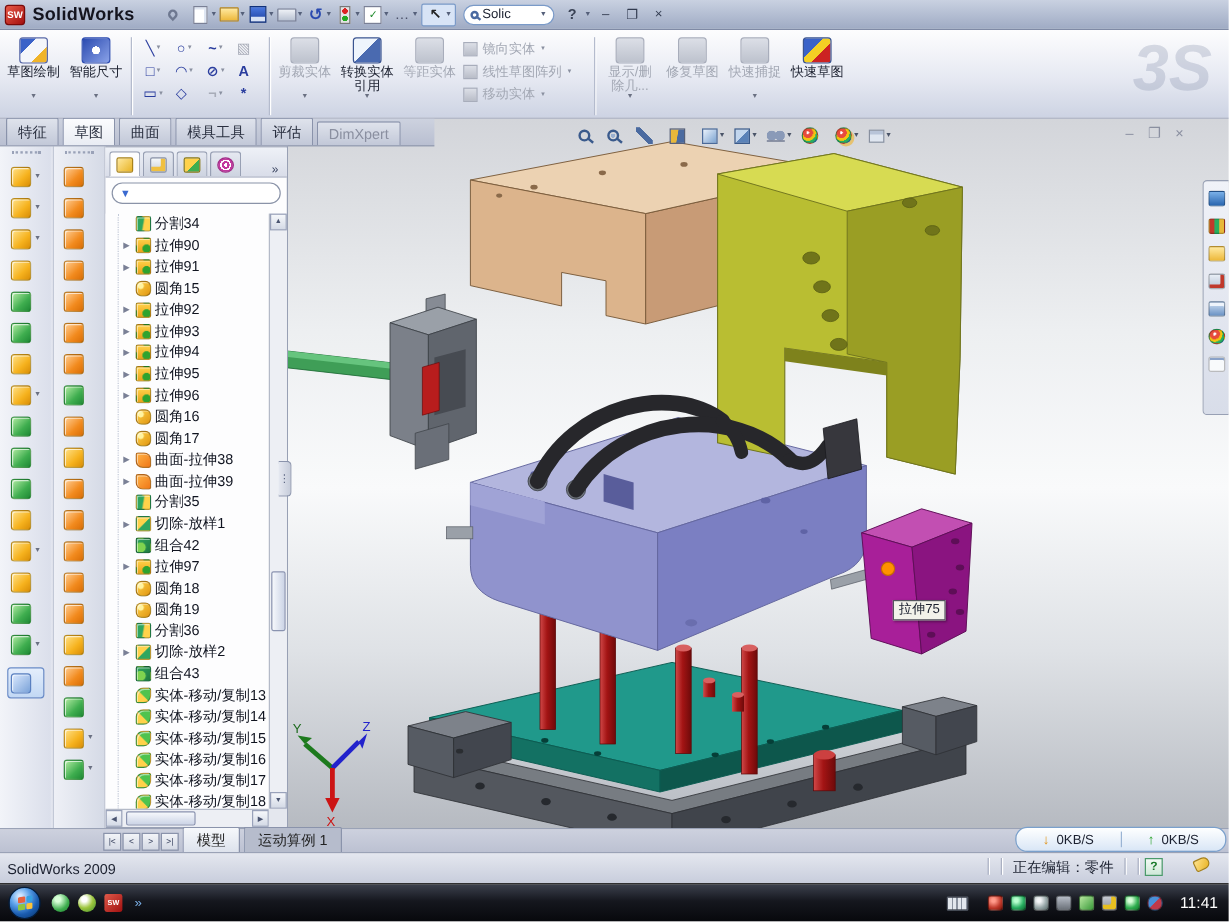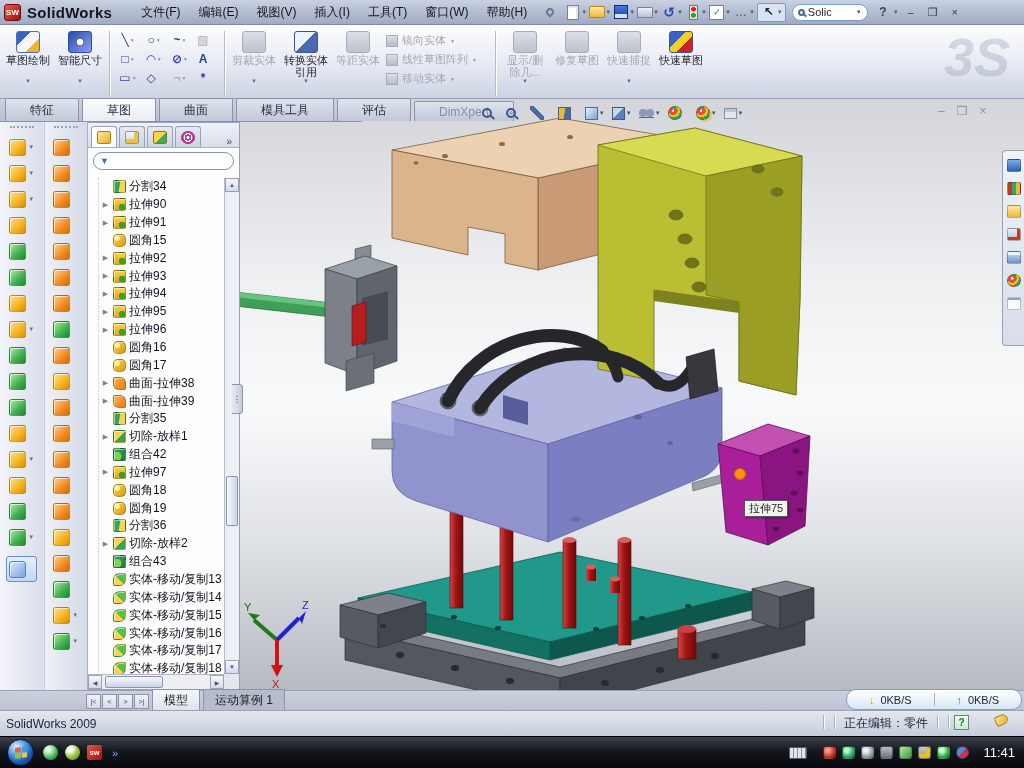--- a/index.html
+++ b/index.html
@@ -49,21 +49,21 @@
   .gcell.off{color:#a8acb8}
   .gcaret{font-size:5px;color:#8a90a0;visibility:hidden}
   .gcell.caret .gcaret{visibility:visible}
   .stack{display:flex;flex-direction:column;justify-content:flex-start;padding:3px 2px;gap:2px;width:108px;flex:none}
   .stkrow{display:flex;align-items:center;gap:4px;height:17px;color:#a3a8b4;font-size:11px;white-space:nowrap}
   .stk-ic{width:12px;height:12px;background:linear-gradient(#dcdfe7,#b9bdc8);border:1px solid #a8adbb;flex:none}
   #watermark{right:14px;top:26px;font-size:54px;font-style:italic;font-weight:bold;color:rgba(125,138,165,.28);z-index:1;pointer-events:none}
 
   
   #tabstrip{left:0;top:99px;width:362px;height:23px;background:linear-gradient(#cdd2df,#b9bfd1);border-bottom:1px solid #8a93ab;display:flex;align-items:flex-end;padding:0 2px;z-index:5}
-  .ctab{padding:3px 24px 2px;border:1px solid #8a93ab;border-bottom:none;background:linear-gradient(#dfe3ec,#c2c8d8);margin-left:3px;border-radius:2px 2px 0 0;font-size:12px;color:#2a3040;white-space:nowrap}
+  .ctab{padding:3px 9px 2px;border:1px solid #8a93ab;border-bottom:none;background:linear-gradient(#dfe3ec,#c2c8d8);margin-left:3px;border-radius:2px 2px 0 0;font-size:12px;color:#2a3040;white-space:nowrap}
   .ctab.active{background:linear-gradient(#fbfcfe,#e9ecf3);}
   .ctab .dimtxt{color:#8a8fa0}
 
   
   #lefticons{left:0;top:122px;width:88px;height:568px;background:linear-gradient(90deg,#f2f4f9,#dbdfeb 48%,#eef0f6 52%,#d5dae6);border-right:1px solid #aab0c2;display:flex}
   .licol{width:44px;display:flex;flex-direction:column;align-items:center;padding-top:2px}
   .drag{width:24px;height:4px;border-top:2px dotted #9aa2b8;margin:2px 0 4px}
   .lslot{height:26px;display:flex;align-items:center;gap:2px}
   .lic{width:17px;height:17px;border-radius:3px;border:1px solid rgba(100,80,20,.4);box-shadow:inset 1px 1px 0 rgba(255,255,255,.65)}
   .t-y{background:linear-gradient(135deg,#ffe28a,#f6b21d 60%,#d98e07)}
@@ -186,30 +186,20 @@
   .tr-green3{background:radial-gradient(circle at 35% 30%,#d8ffd8 0 15%,#2fae4f 60%,#137a2a)}
   .tr-blue{background:linear-gradient(135deg,#4a90d8 50%,#c03a4a 50%);border-radius:50%}
   .clock{color:#fff;font-size:13px;margin-left:8px}
 </style>
 </head>
 <body>
 
 <div id="titlebar" class="abs">
   <span class="swbadge">SW</span>
   <span class="apptitle">SolidWorks</span>
-  <span style="display:flex">
-
-  <span class="menu-item">文件(F)</span>
-      <span class="menu-item">编辑(E)</span>
-      <span class="menu-item">视图(V)</span>
-      <span class="menu-item">插入(I)</span>
-      <span class="menu-item">工具(T)</span>
-      <span class="menu-item">窗口(W)</span>
-      <span class="menu-item">帮助(H)</span>
-    </span>
   <span class="pin"></span>
   <span style="display:flex;align-items:center;gap:1px">
 
       <span style="display:flex;align-items:center">
         <span class="si si-new"></span>
         <span class="ticaret">▼</span>
       </span>
 
       <span style="display:flex;align-items:center">
         <span class="si si-open"></span>

